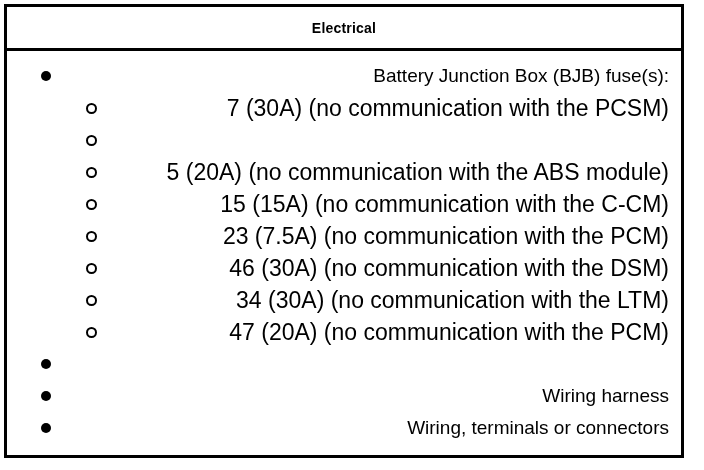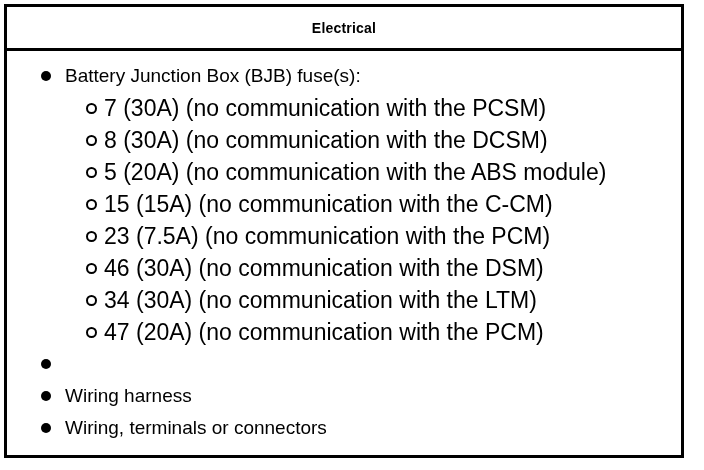--- a/index.html
+++ b/index.html
@@ -48,22 +48,23 @@
   .table-header .title {
     font-size: 14px;
     font-weight: bold;
     letter-spacing: 0.2px;
     line-height: 1;
     color: #000000;
   }
 
   
   .table-body {
-    padding: 9px 0 0 0;
+    padding: 9px 12px 0 0;
     background: #ffffff;
+    text-align: right;
   }
 
   ul.bullets {
     list-style: none;
     margin: 0;
     padding: 0;
   }
 
   li.bullet-row {
     position: relative;
@@ -139,21 +140,20 @@
           <span class="row-label">Battery Junction Box (BJB) fuse(s):</span>
         </li>
         <li>
           <ul class="sub-bullets">
             <li class="sub-bullet-row">
               <span class="circle-icon"></span>
               <span class="row-label">7 (30A) (no communication with the PCSM)</span>
             </li>
             <li class="sub-bullet-row">
               <span class="circle-icon"></span>
-              <span class="row-label">8 (30A) (no communication with the DCSM)</span>
             </li>
             <li class="sub-bullet-row">
               <span class="circle-icon"></span>
               <span class="row-label">5 (20A) (no communication with the ABS module)</span>
             </li>
             <li class="sub-bullet-row">
               <span class="circle-icon"></span>
               <span class="row-label">15 (15A) (no communication with the C-CM)</span>
             </li>
             <li class="sub-bullet-row">

